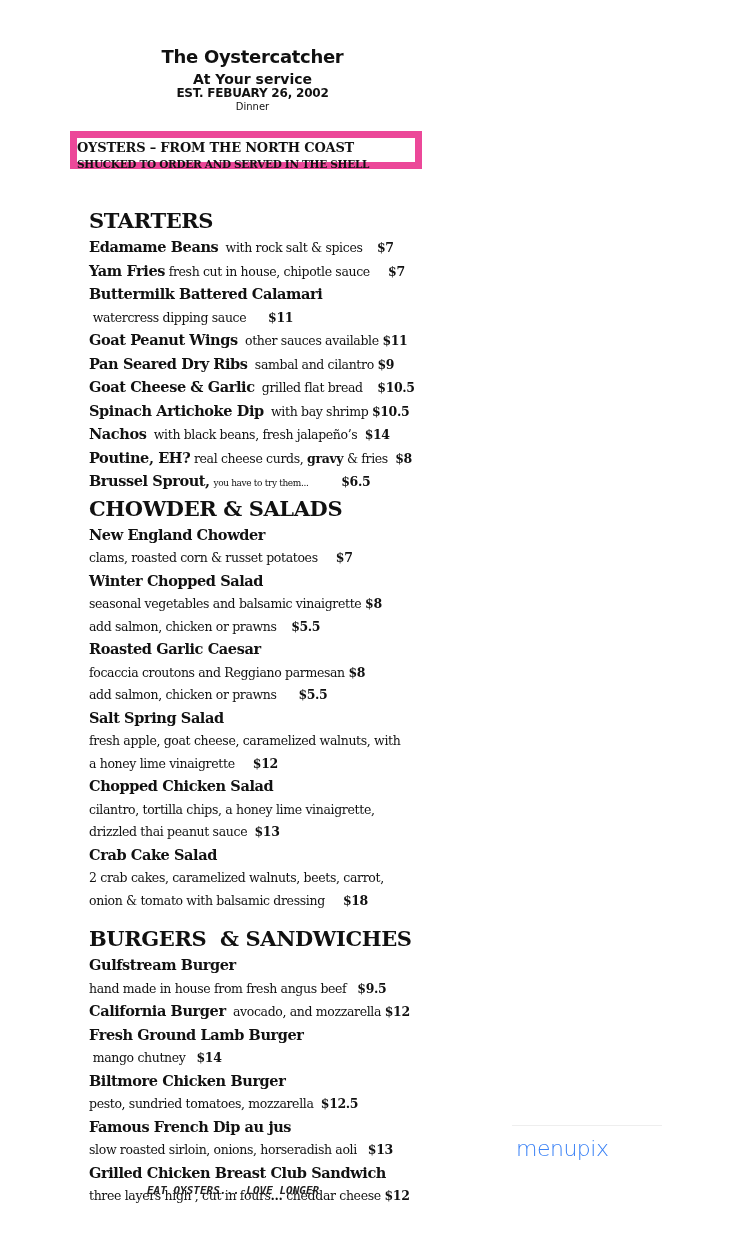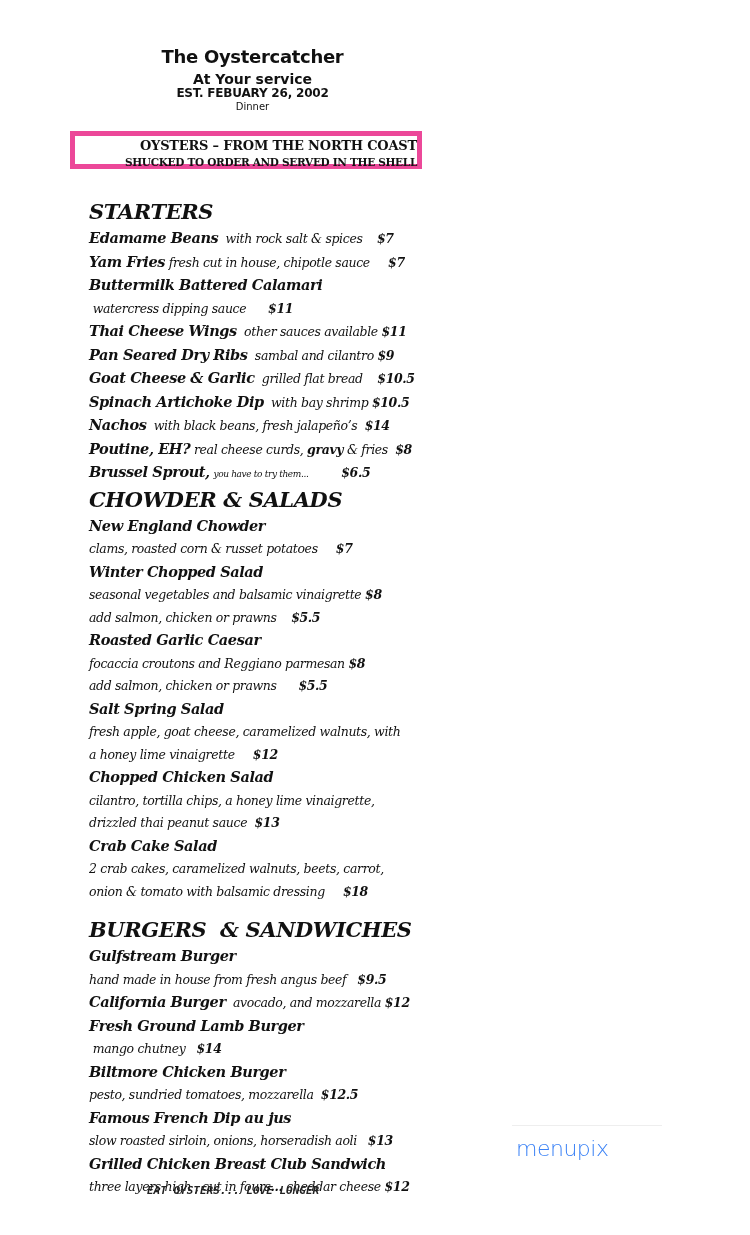--- a/index.html
+++ b/index.html
@@ -2,24 +2,24 @@
 <html><head>
   <meta charset="utf-8">
   <style>
     html, body { margin: 0; padding: 0; background: #ffffff; }
     body { width: 750px; height: 1235px; position: relative; overflow: hidden; color: #111; }
     .hdr { position: absolute; left: 100px; width: 305px; text-align: center; font-family: "DejaVu Sans", sans-serif; color: #111; }
     .title { top: 46px; font-size: 18px; font-weight: bold; letter-spacing: -0.3px; }
     .sub1 { top: 71px; font-size: 14px; font-weight: bold; }
     .sub2 { top: 86px; font-size: 12px; font-weight: bold; letter-spacing: -0.2px; }
     .sub3 { top: 101px; font-size: 10px; }
-    .oyster-box { position: absolute; left: 70px; top: 131px; width: 352px; height: 38px; border: 5px solid #ec4899; box-sizing: border-box; text-align: right; font-family: "DejaVu Serif", serif; font-weight: bold; }
+    .oyster-box { position: absolute; left: 70px; top: 131px; width: 352px; height: 38px; border: 7px solid #ec4899; box-sizing: border-box; text-align: left; font-family: "DejaVu Serif", serif; font-weight: bold; }
     .oyster-box .l1 { position: absolute; left: 0; right: 0; top: 2px; font-size: 13px; letter-spacing: -0.2px; }
     .oyster-box .l2 { position: absolute; left: 0; right: 0; top: 20px; font-size: 10.5px; letter-spacing: -0.3px; }
-    .menu { position: absolute; left: 89px; top: 197px; font-family: "DejaVu Serif", serif; width: 400px; font-style: italic; }
+    .menu { position: absolute; left: 89px; top: 206px; font-family: "DejaVu Serif", serif; width: 400px; }
     .sec { font-weight: bold; font-size: 21px; line-height: 30px; letter-spacing: -0.4px; margin: 0; }
     .line { font-size: 12.5px; line-height: 22.5px; white-space: nowrap; letter-spacing: -0.35px; }
     .line .n { font-weight: bold; font-size: 14.5px; letter-spacing: -0.4px; }
     .line .p { font-weight: bold; }
     .line .d { }
     .line .tiny { font-size: 9px; }
     .line .b { font-weight: bold; }
     .footer { position: absolute; left: 147px; top: 1160px; font-family: "DejaVu Sans Mono", monospace; font-size: 11px; font-weight: bold; font-style: italic; color: #222; margin-top: 24px; }
     .watermark { position: absolute; left: 516px; top: 1136px; font-family: "DejaVu Sans", sans-serif; font-size: 22px; color: #3b82f6; font-weight: 200; letter-spacing: -0.5px; }
     .wm-line { position: absolute; left: 512px; top: 1125px; width: 150px; height: 1px; background: #eeeeee; }
@@ -38,21 +38,21 @@
 </div>
 
 <div class="menu">
 
   <div>
     <h2 class="sec">STARTERS</h2>
     <div class="line"><span class="n">Edamame Beans</span>&nbsp; <span class="d">with rock salt &amp; spices</span>&nbsp;&nbsp;&nbsp; <span class="p">$7</span></div>
     <div class="line"><span class="n">Yam Fries</span> <span class="d">fresh cut in house, chipotle sauce</span>&nbsp;&nbsp;&nbsp;&nbsp; <span class="p">$7</span></div>
     <div class="line"><span class="n">Buttermilk Battered Calamari</span></div>
     <div class="line">&nbsp;<span class="d">watercress dipping sauce</span>&nbsp;&nbsp;&nbsp;&nbsp;&nbsp; <span class="p">$11</span></div>
-    <div class="line"><span class="n">Thai Cheese Wings</span>&nbsp; <span class="d">other sauces available</span> <span class="p">$11</span></div>
+    <div class="line"><span class="n">Goat Peanut Wings</span>&nbsp; <span class="d">other sauces available</span> <span class="p">$11</span></div>
     <div class="line"><span class="n">Pan Seared Dry Ribs</span>&nbsp; <span class="d">sambal and cilantro</span> <span class="p">$9</span></div>
     <div class="line"><span class="n">Goat Cheese &amp; Garlic</span>&nbsp; <span class="d">grilled flat bread</span>&nbsp;&nbsp;&nbsp; <span class="p">$10.5</span></div>
     <div class="line"><span class="n">Spinach Artichoke Dip</span>&nbsp; <span class="d">with bay shrimp</span> <span class="p">$10.5</span></div>
     <div class="line"><span class="n">Nachos</span>&nbsp; <span class="d">with black beans</span><span class="d">, fresh jalapeño’s</span>&nbsp; <span class="p">$14</span></div>
     <div class="line"><span class="n">Poutine, EH?</span> <span class="d">real cheese curds,</span> <span class="b">gravy</span> <span class="d">&amp; fries</span>&nbsp; <span class="p">$8</span></div>
     <div class="line"><span class="n">Brussel Sprout,</span> <span class="tiny">you have to try them...</span>&nbsp;&nbsp;&nbsp;&nbsp;&nbsp;&nbsp;&nbsp;&nbsp; <span class="p">$6.5</span></div>
   </div>
 
   <div style="margin-top:-1px;">
     <h2 class="sec">CHOWDER &amp; SALADS</h2>

